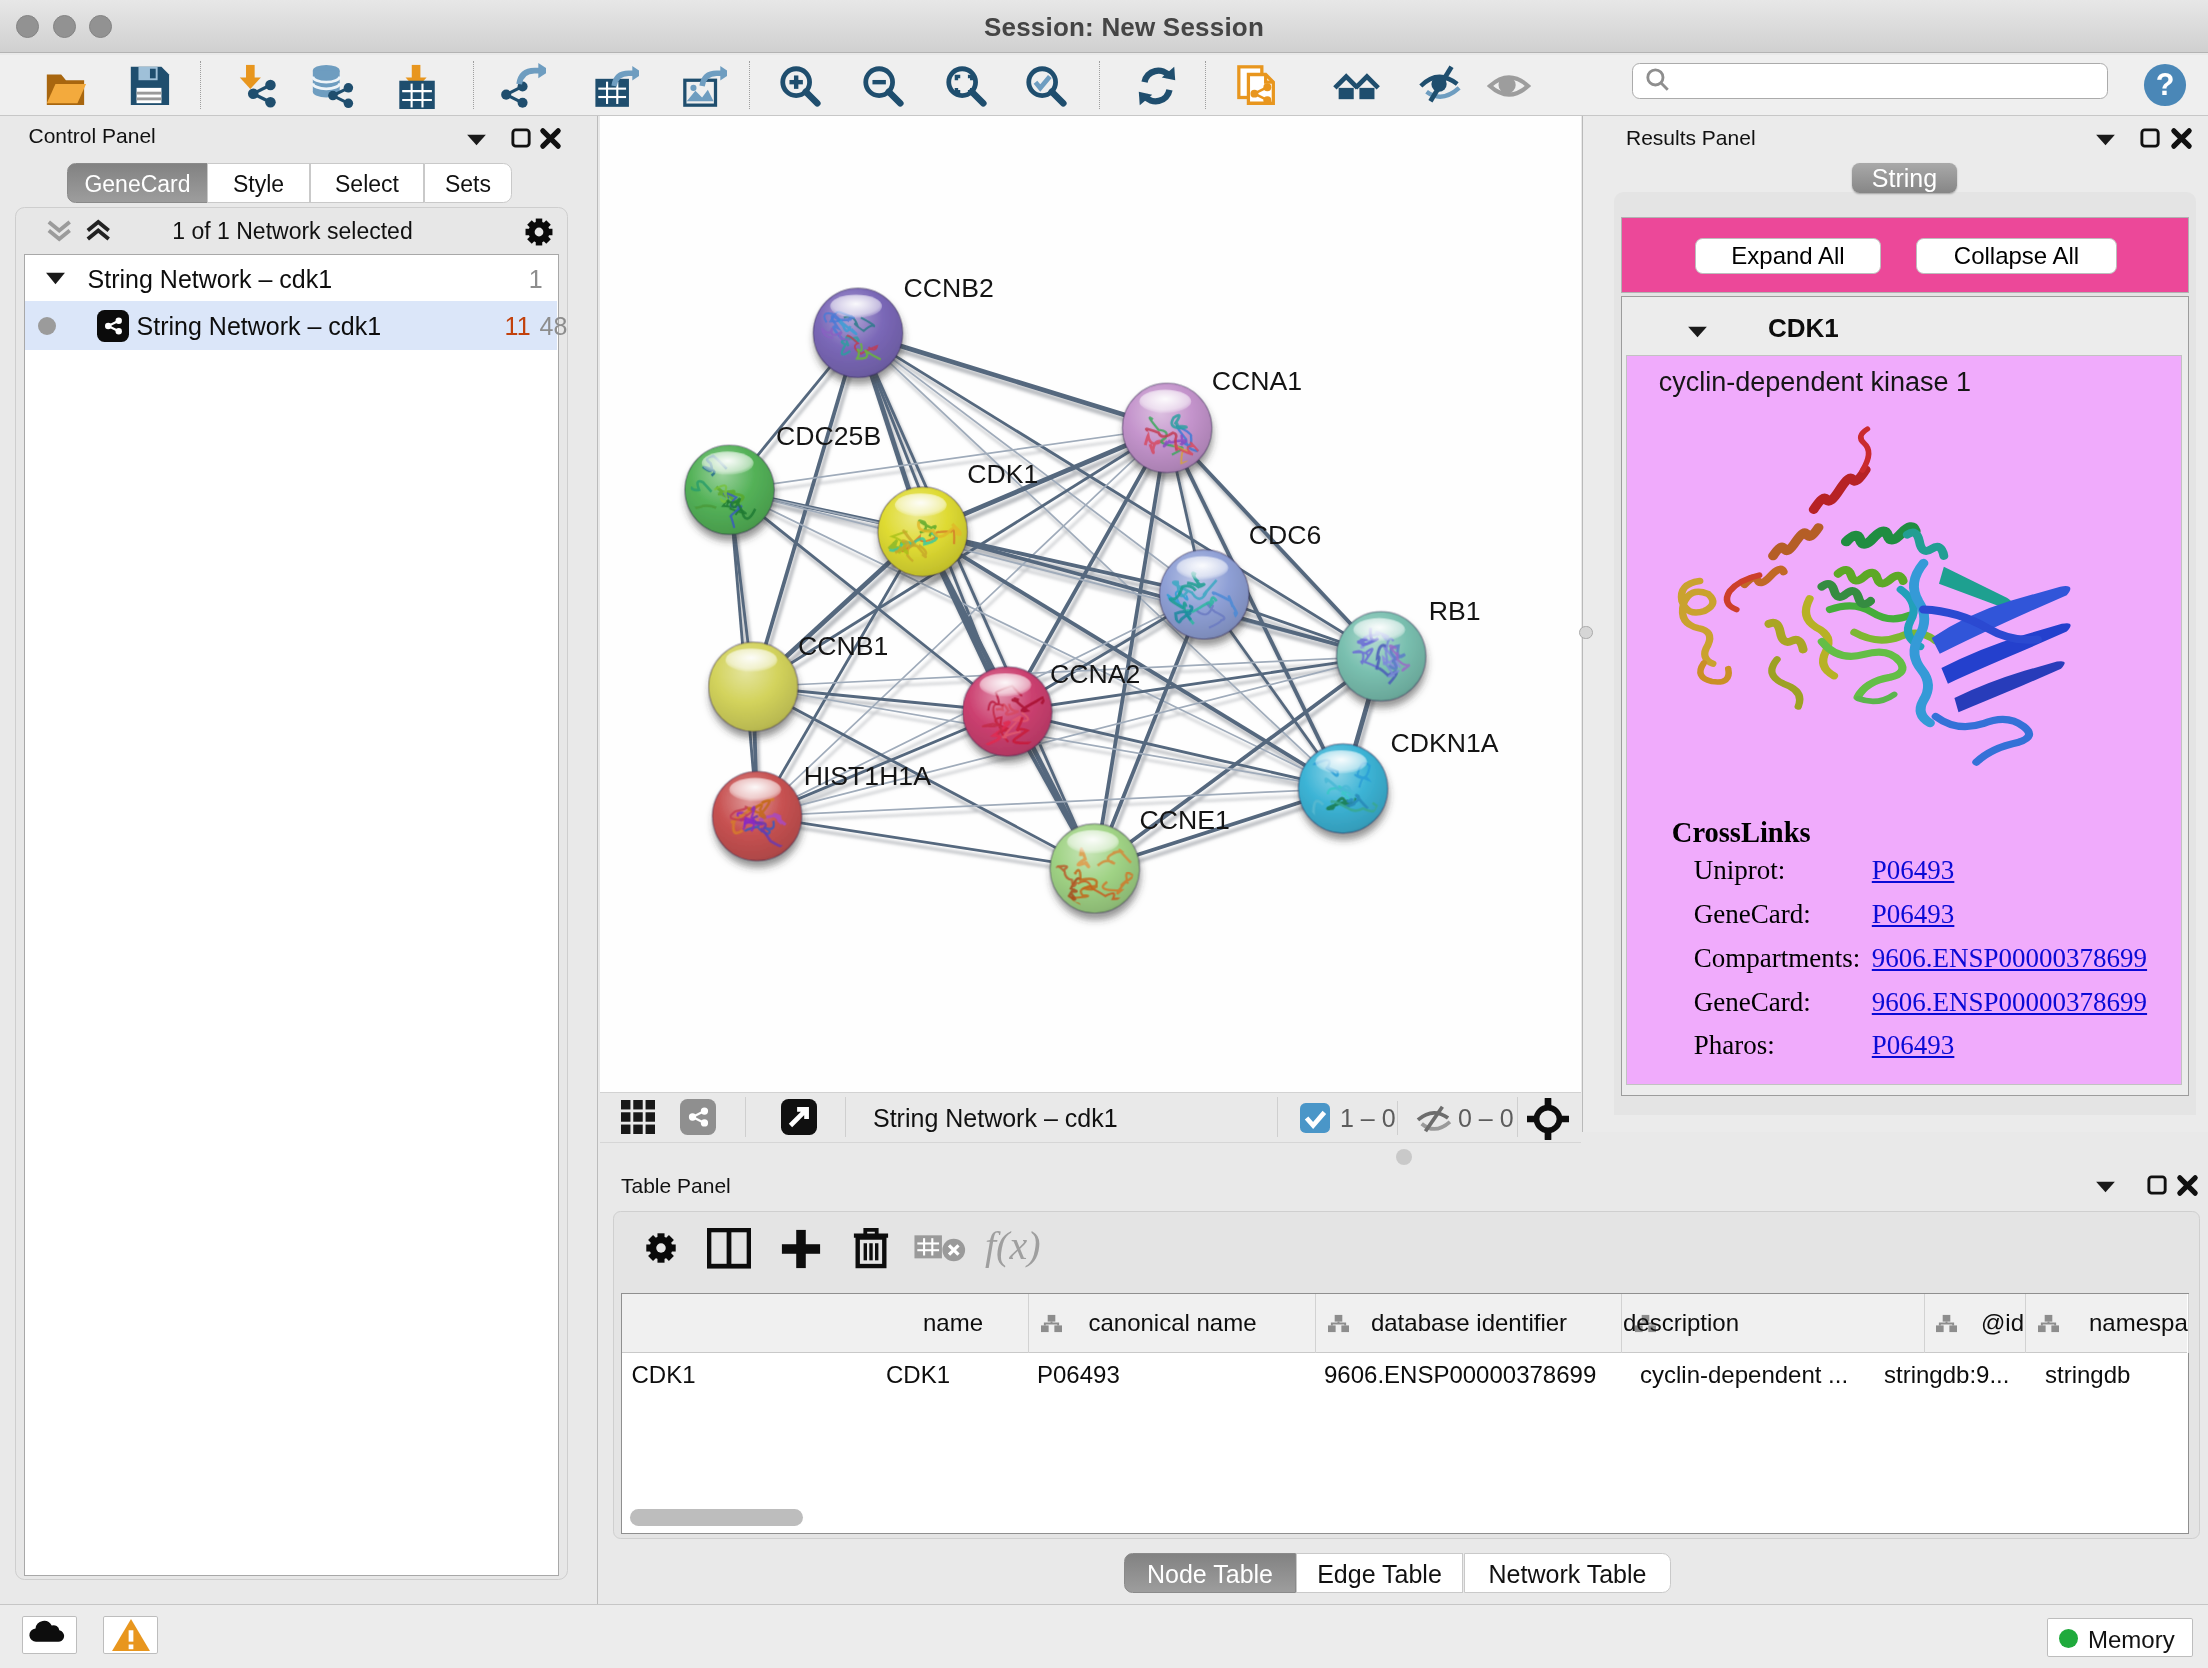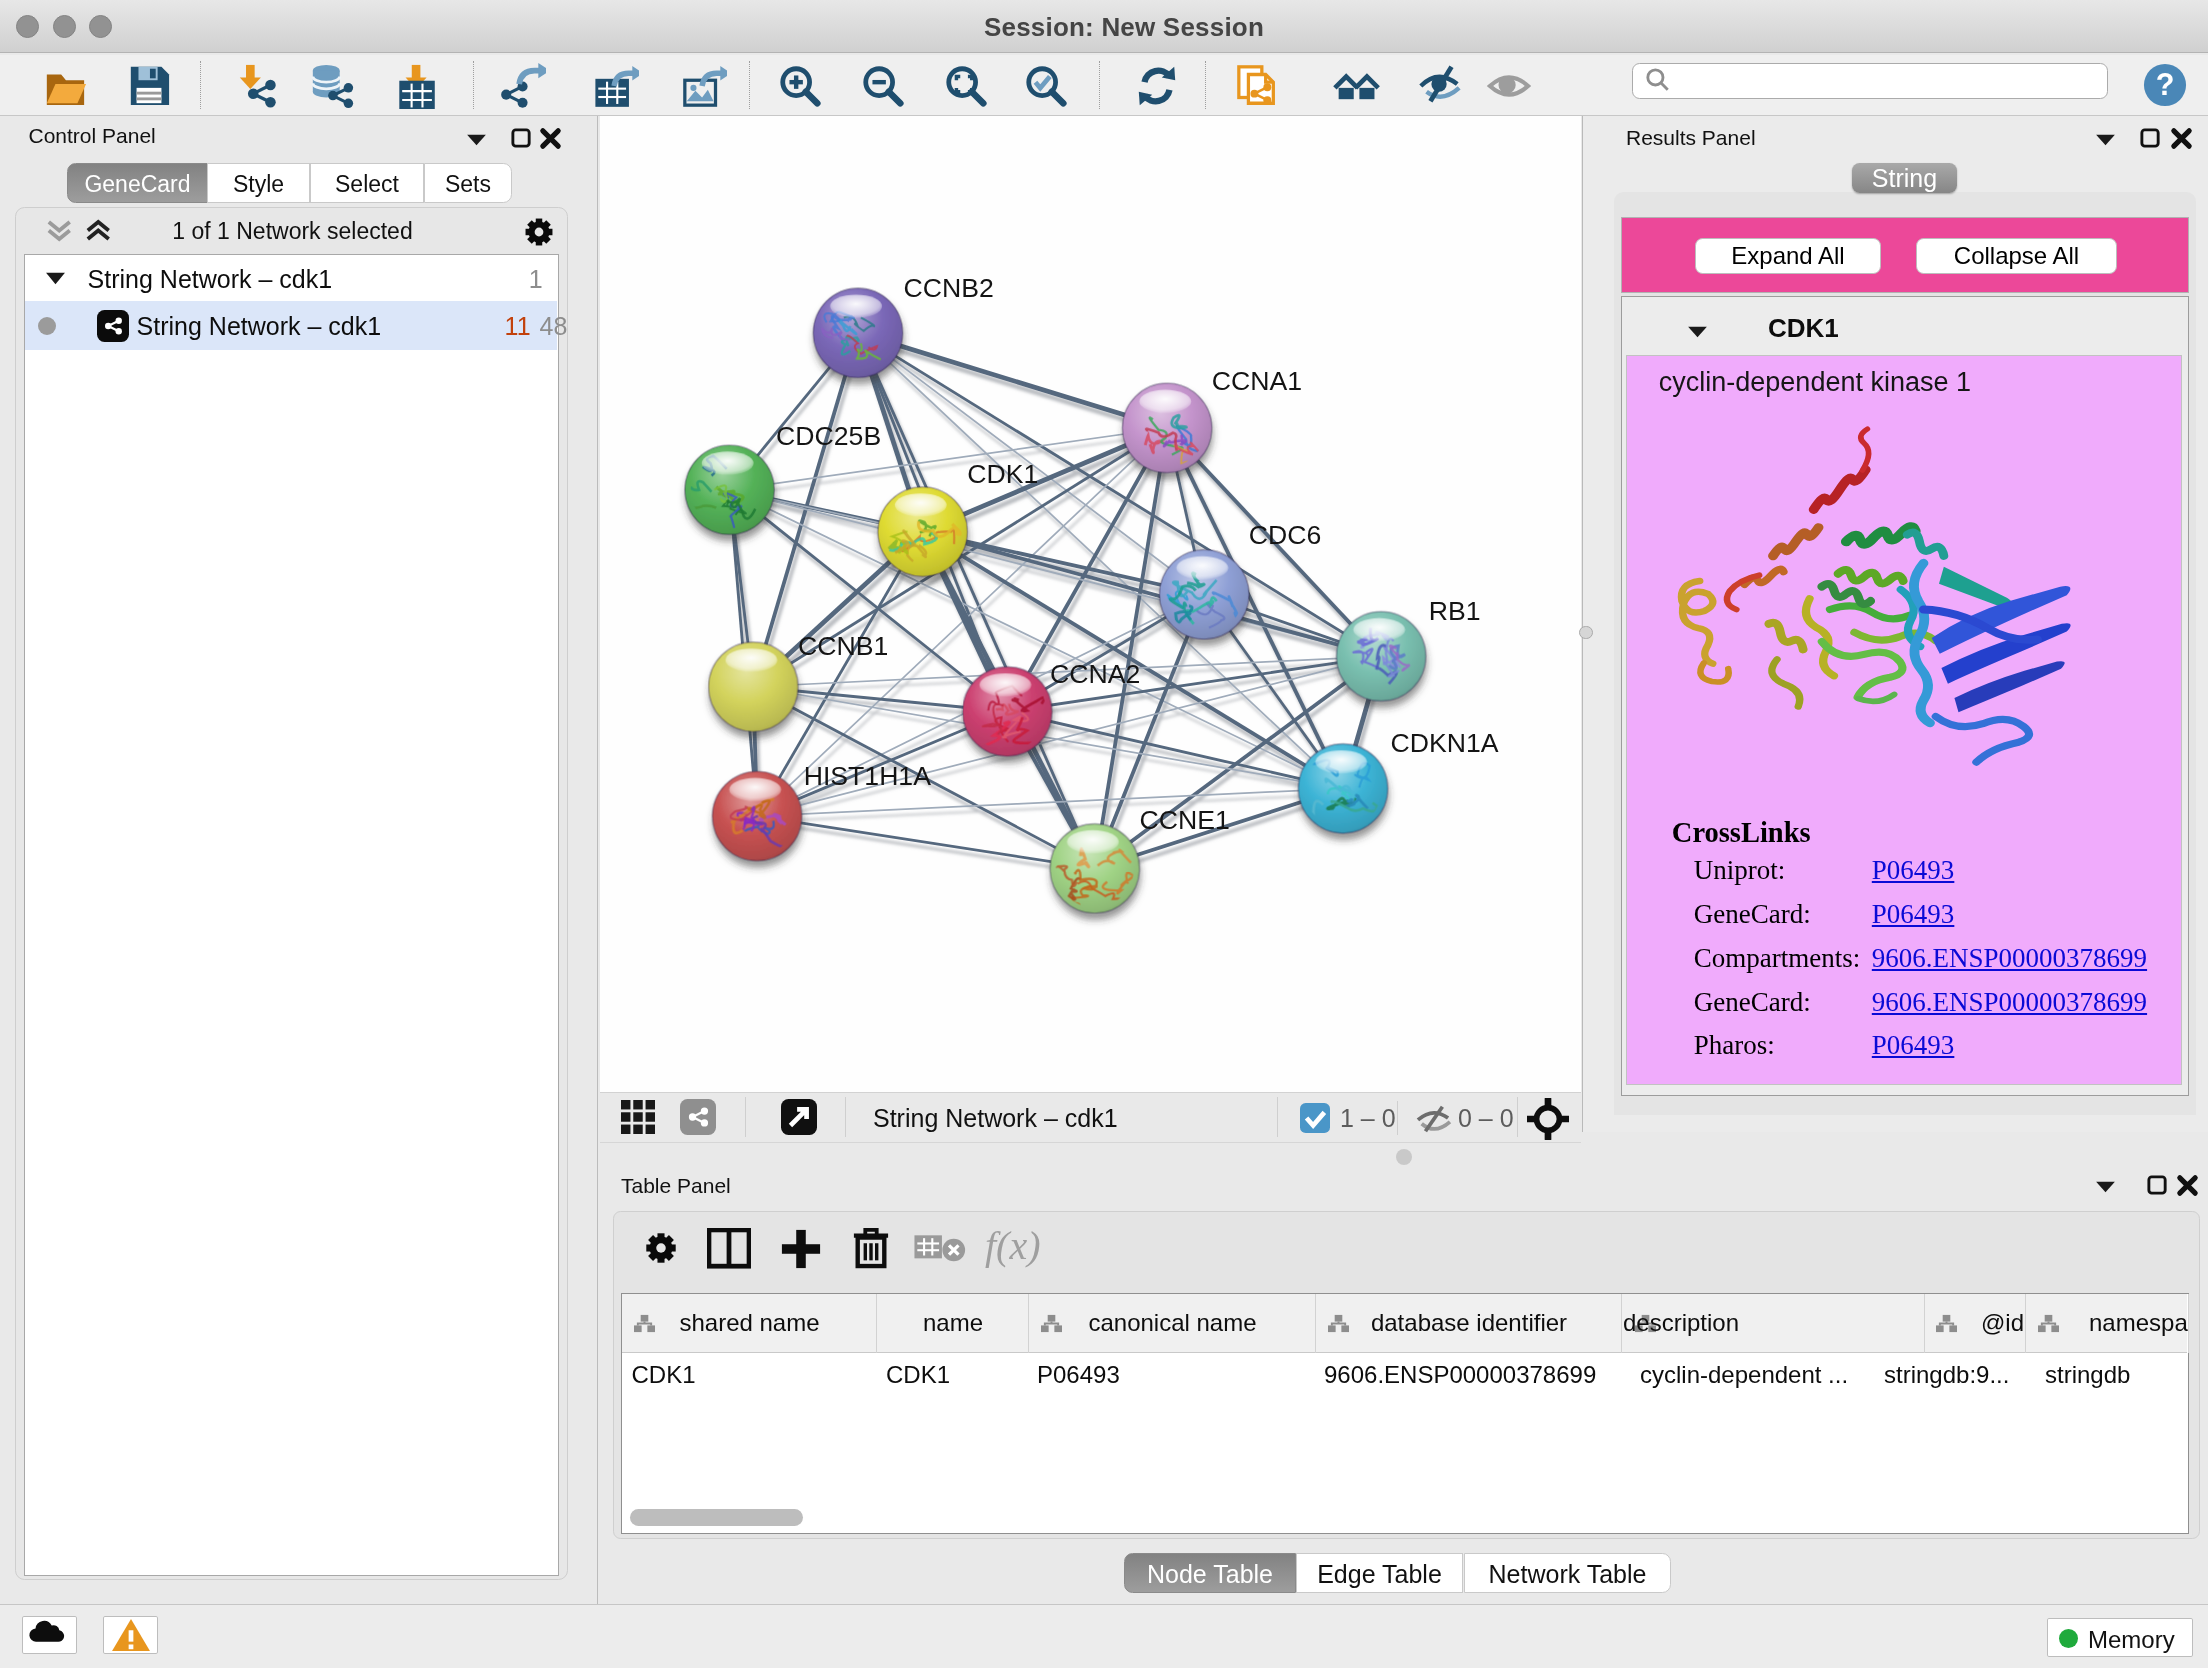--- a/index.html
+++ b/index.html
@@ -710,29 +710,20 @@
       <line x1="19.333333333333332" y1="6" x2="19.333333333333332" y2="27.32" stroke="#fff" stroke-width="2.2"></line>
       <line x1="2" y1="13.106666666666666" x2="28" y2="13.106666666666666" stroke="#fff" stroke-width="2.2"></line>
       <line x1="2" y1="20.21333333333333" x2="28" y2="20.21333333333333" stroke="#fff" stroke-width="2.2"></line>
       <rect x="2" y="6" width="26" height="21.32" fill="none" stroke="#9a9a9a" stroke-width="3"></rect>
       <circle cx="42" cy="20" r="12" fill="#9a9a9a"></circle>
       <path d="M37 15 l10 10 M47 15 l-10 10" stroke="#fff" stroke-width="3.4"></path>
     </svg>
     <div class="abs ser" style="left:385px;top:52px;font-size:40px;font-style:italic;color:#9f9f9f">f(x)</div>
     <div class="abs" style="left:21px;top:123px;width:1568px;height:241px;background:#fff;border:1.9px solid #8f8f8f">
       <div class="abs" style="left:0;top:0;width:1565px;height:59px;background:#f0f0f0;border-bottom:1.9px solid #c9c9c9">
-        <div class="abs" style="left:0px;top:0;width:255px;height:59px;border-right:1.9px solid #d2d2d2;overflow:hidden">
-          <svg class="abs" style="left:11.4px;top:19px" width="23" height="21" viewBox="0 0 24 22">
-            <rect x="8" y="2" width="8" height="7" fill="#8d8d8d"></rect>
-            <rect x="1" y="13" width="8" height="7" fill="#8d8d8d"></rect>
-            <rect x="15" y="13" width="8" height="7" fill="#8d8d8d"></rect>
-            <path d="M12 9 v3 M5 13 v-2 h14 v2" fill="none" stroke="#8d8d8d" stroke-width="2"></path>
-          </svg>
-          <div class="abs" style="left:0;top:15px;width:255px;text-align:center;font-size:24px;color:#0d0d0d">shared name</div>
-        </div>
         <div class="abs" style="left:255px;top:0;width:152px;height:59px;border-right:1.9px solid #d2d2d2;overflow:hidden">
           <div class="abs" style="left:0;top:15px;width:152px;text-align:center;font-size:24px;color:#0d0d0d">name</div>
         </div>
         <div class="abs" style="left:407px;top:0;width:287px;height:59px;border-right:1.9px solid #d2d2d2;overflow:hidden">
           <svg class="abs" style="left:11.4px;top:19px" width="23" height="21" viewBox="0 0 24 22">
             <rect x="8" y="2" width="8" height="7" fill="#8d8d8d"></rect>
             <rect x="1" y="13" width="8" height="7" fill="#8d8d8d"></rect>
             <rect x="15" y="13" width="8" height="7" fill="#8d8d8d"></rect>
             <path d="M12 9 v3 M5 13 v-2 h14 v2" fill="none" stroke="#8d8d8d" stroke-width="2"></path>
           </svg>

